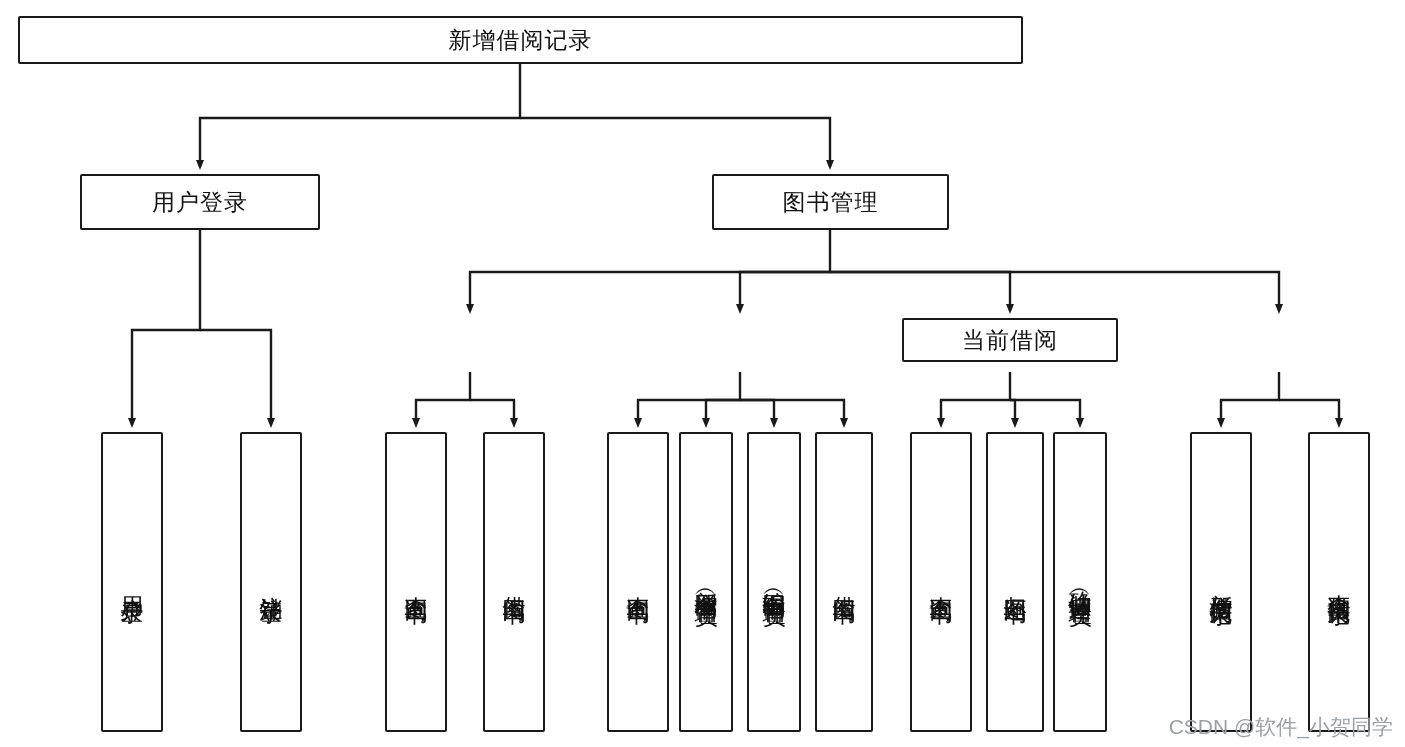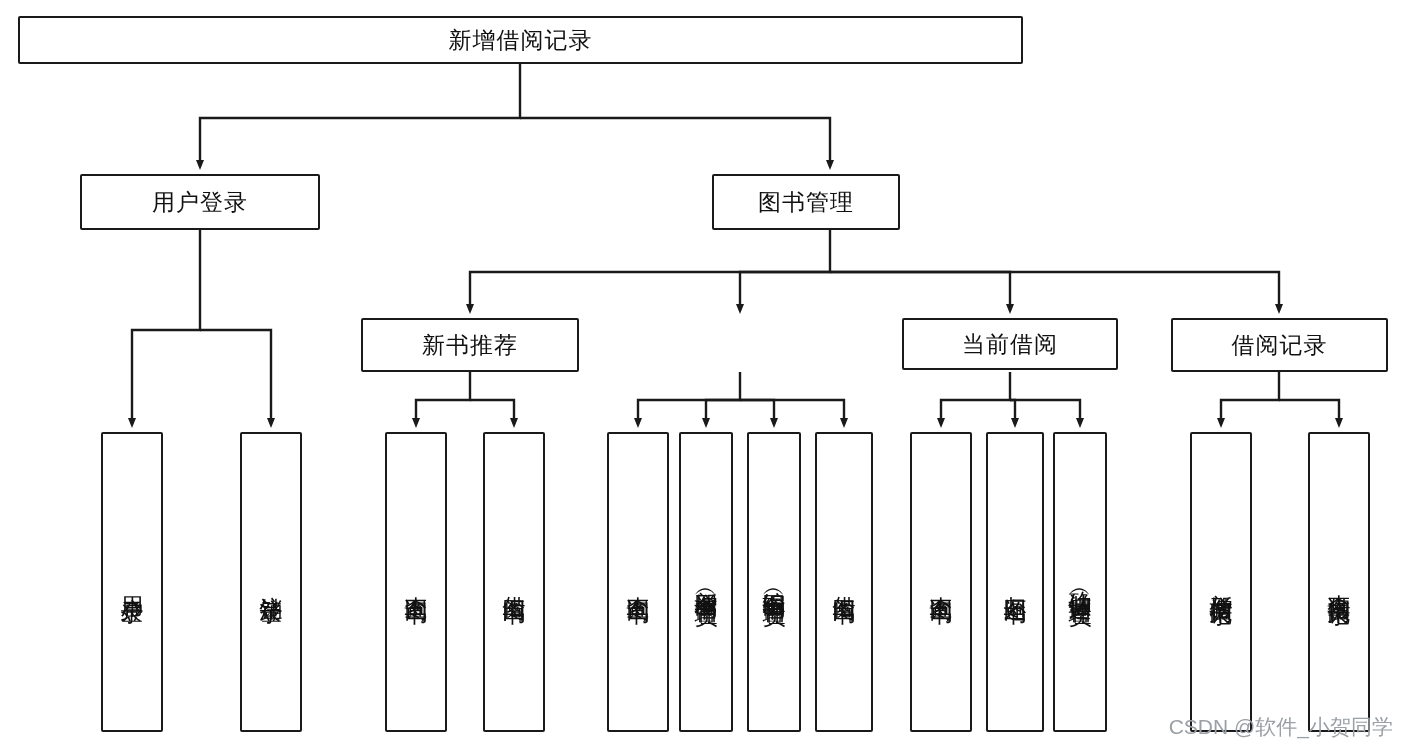--- a/index.html
+++ b/index.html
@@ -106,36 +106,30 @@
   </svg>
 
   <div class="node horiz" style="left:18px;top:16px;width:1005px;height:48px;">
     <span>新增借阅记录</span>
   </div>
 
   <div class="node horiz" style="left:80px;top:174px;width:240px;height:56px;">
     <span>用户登录</span>
   </div>
 
-  <div class="node horiz" style="left:712px;top:174px;width:188px;height:56px;">
+  <div class="node horiz" style="left:712px;top:174px;width:237px;height:56px;">
     <span>图书管理</span>
   </div>
 
-  <div class="node horiz" style="left:361px;top:318px;width:218px;height:54px;">
-    <span>新书推荐</span>
-  </div>
 
 
-  <div class="node horiz" style="left:902px;top:318px;width:216px;height:52px;">
+  <div class="node horiz" style="left:902px;top:318px;width:216px;height:44px;">
     <span>当前借阅</span>
   </div>
 
-  <div class="node horiz" style="left:1171px;top:318px;width:217px;height:54px;">
-    <span>借阅记录</span>
-  </div>
 
   <div class="node vert" style="left:101px;top:432px;width:62px;height:300px;">
     <span>用户登录</span>
   </div>
 
   <div class="node vert" style="left:240px;top:432px;width:62px;height:300px;">
     <span>注销登录</span>
   </div>
 
   <div class="node vert" style="left:385px;top:432px;width:62px;height:300px;">

